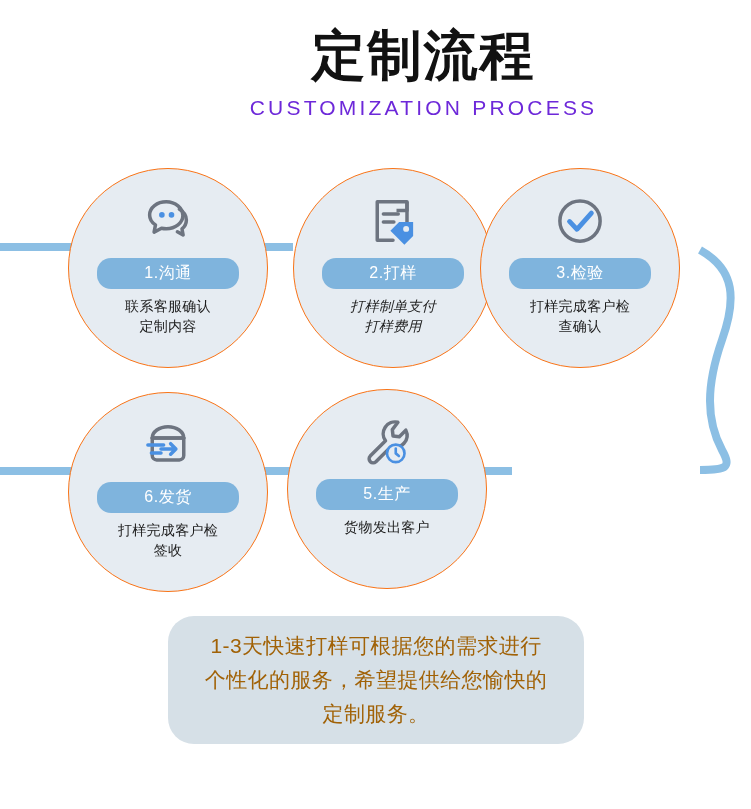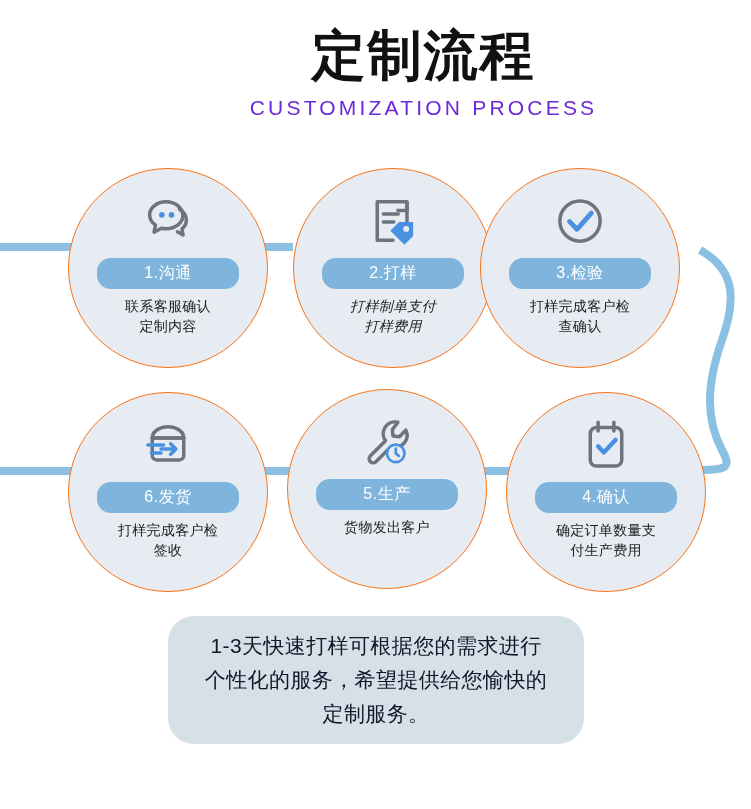--- a/index.html
+++ b/index.html
@@ -120,21 +120,21 @@
     align-items: center;
     justify-content: center;
     z-index: 2;
   }
   .footer-note p {
     margin: 1px;
     width: 344px;
     text-align: center;
     font-size: 21px;
     line-height: 1.62;
-    color: #0f172a;
+    color: #a16207;
     letter-spacing: 0.4px;
   }
 </style>
 </head>
 <body>
 
 <div id="page">
 
   <div class="header">
     <h1 class="title">定制流程</h1>
@@ -209,29 +209,18 @@
   <div class="node" id="node-5">
     <svg class="node-icon" viewBox="0 0 64 64">
       <path d="M44.5 9.5a13.5 13.5 0 0 0-14.2 21.1L12.8 48.1a4.6 4.6 0 0 0 6.5 6.5l17.5-17.5A13.5 13.5 0 0 0 53.5 18.5l-7.4 7.4-7.2-.8-.8-7.2 6.4-8.4z" fill="none" stroke="#6d7480" stroke-width="4" stroke-linejoin="round"></path>
       <circle cx="42" cy="45" r="10" fill="#e6ecf2" stroke="#4a90e2" stroke-width="3"></circle>
       <path d="M42 39.5V45l3.6 3" fill="none" stroke="#4a90e2" stroke-width="3" stroke-linecap="round" stroke-linejoin="round"></path>
     </svg>
     <div class="node-pill">5.生产</div>
     <div class="node-desc" style="white-space: pre-line;">货物发出客户</div>
   </div>
 
-  <div class="node" id="node-4">
-    <svg class="node-icon" viewBox="0 0 64 64">
-      <line x1="23" y1="6" x2="23" y2="16" stroke="#6d7480" stroke-width="4" stroke-linecap="round"></line>
-      <line x1="41" y1="6" x2="41" y2="16" stroke="#6d7480" stroke-width="4" stroke-linecap="round"></line>
-      <rect x="14" y="12" width="36" height="44" rx="7" fill="none" stroke="#6d7480" stroke-width="4"></rect>
-      <path d="M23 33.5l6.5 7L43 26" fill="none" stroke="#4a90e2" stroke-width="5" stroke-linecap="round" stroke-linejoin="round"></path>
-    </svg>
-    <div class="node-pill">4.确认</div>
-    <div class="node-desc" style="white-space: pre-line;">确定订单数量支
-付生产费用</div>
-  </div>
 
   <div class="footer-note">
     <p>1-3天快速打样可根据您的需求进行个性化的服务，希望提供给您愉快的定制服务。</p>
   </div>
 
 </div>
 
 </body></html>

